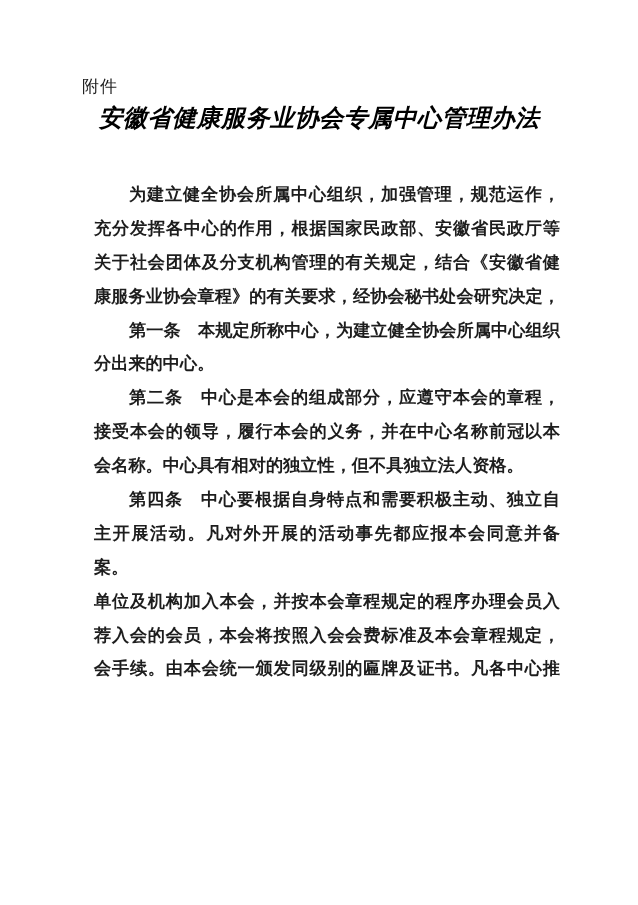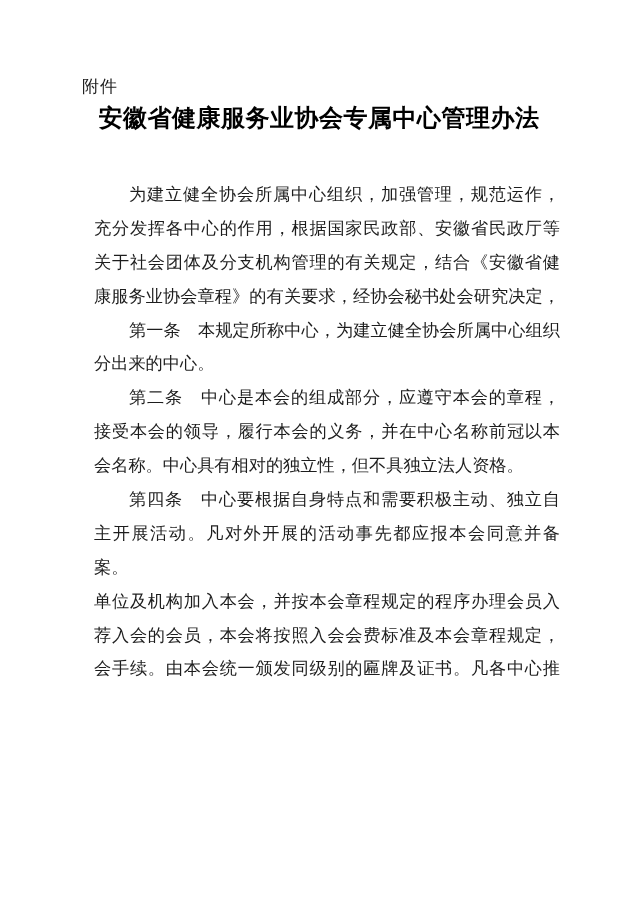--- a/index.html
+++ b/index.html
@@ -30,36 +30,38 @@
     top: 103px;
     width: 638px;
     margin: 0;
     text-align: center;
     font-family: "Liberation Sans", "DejaVu Sans", sans-serif;
     font-weight: bold;
     font-size: 24px;
     line-height: 30px;
     letter-spacing: 0.5px;
     color: var(--title-color, #000000);
+    font-style: italic;
   }
   .content {
     position: absolute;
     left: 94px;
     top: 178px;
     width: 466px;
     font-size: 17.2px;
     line-height: 33.9px;
   }
   .paragraph {
     margin: 0;
   }
   .line {
     height: 33.9px;
     overflow: visible;
     text-align: left;
+    font-weight: bold;
   }
   .line.fill {
     text-align: justify;
     text-align-last: justify;
     text-justify: inter-character;
   }
   .line.indent {
     text-indent: 35px;
   }
 </style>

